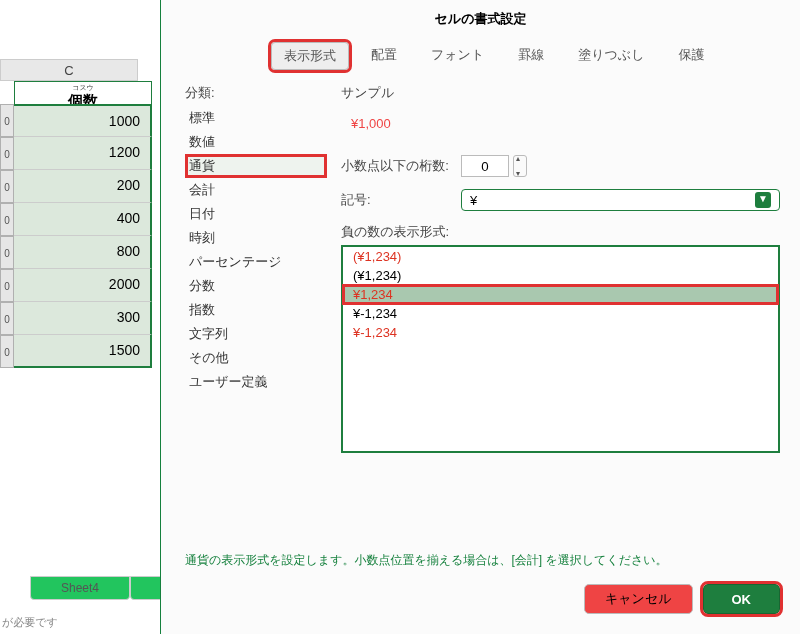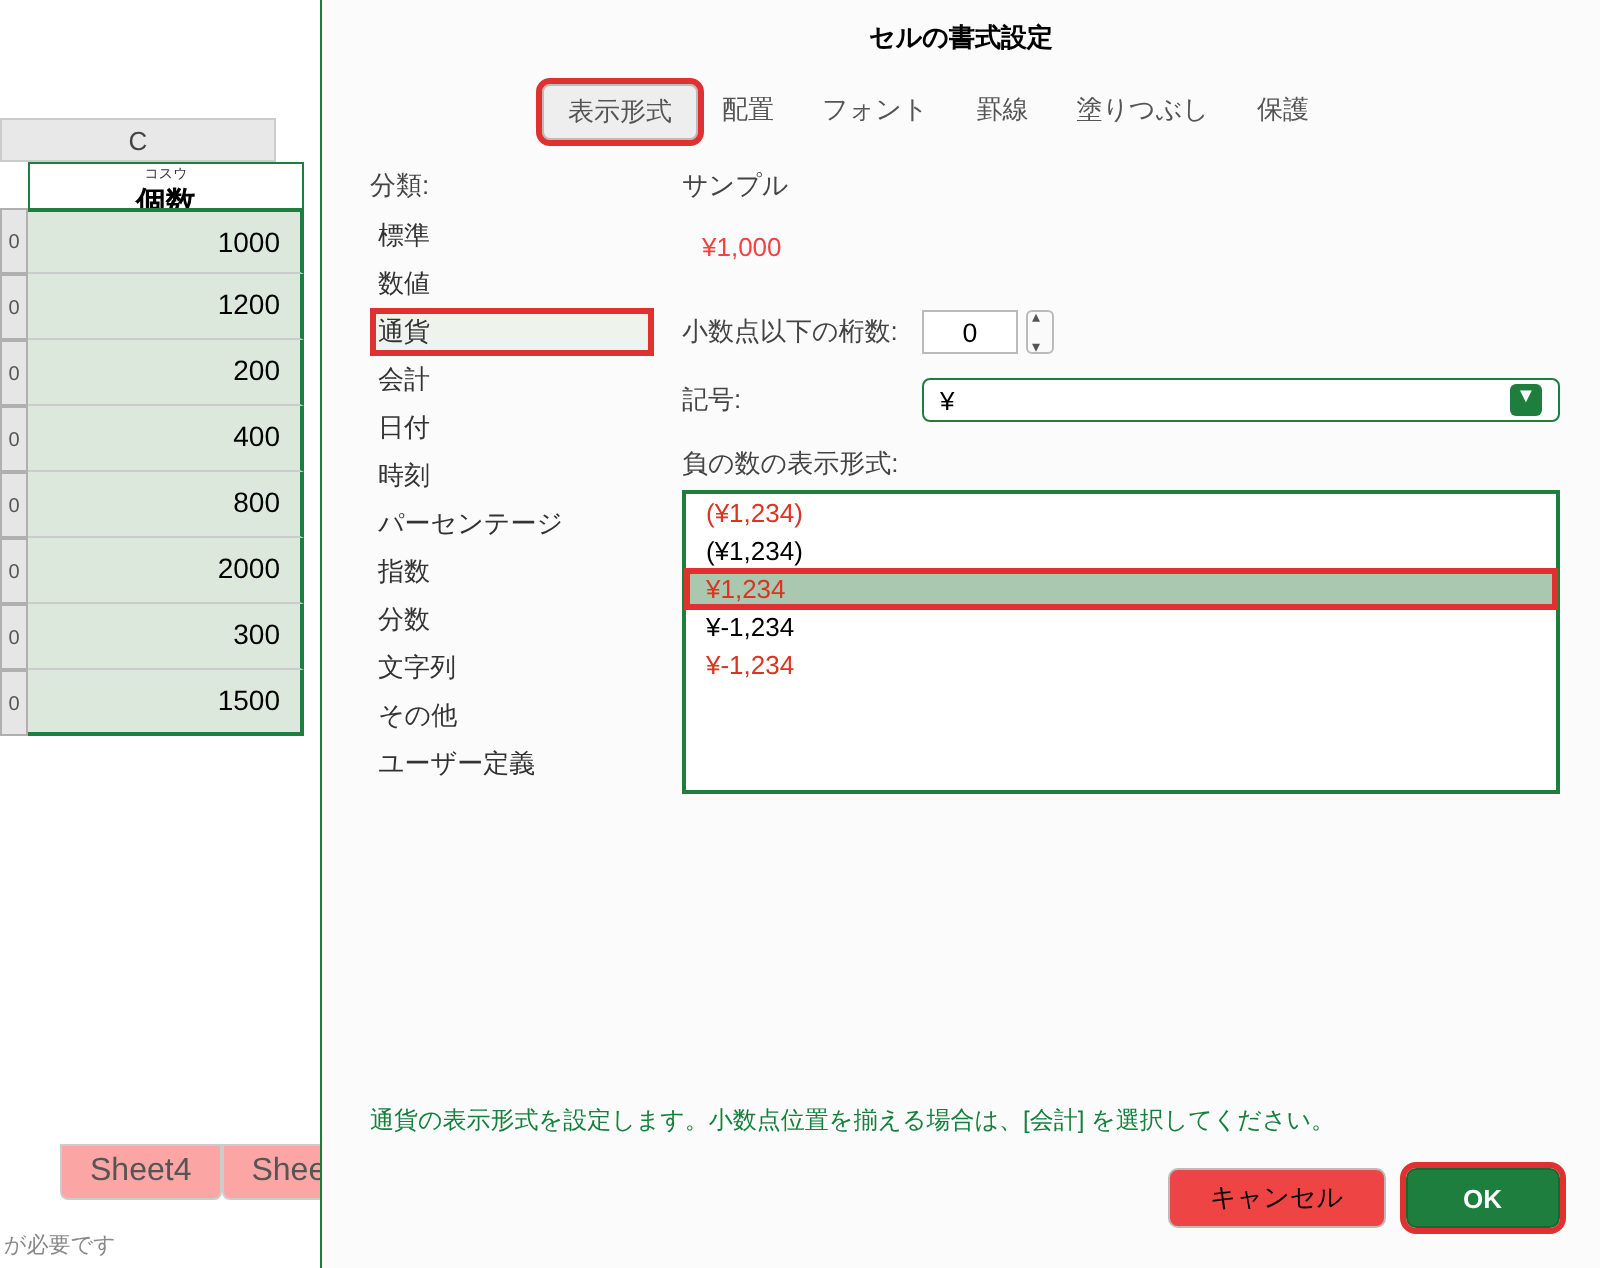--- a/index.html
+++ b/index.html
@@ -10,28 +10,28 @@
     .col-header { position: absolute; left: 14; top: 59px; width: 138px; height: 22px; background: #e8e8e8; border: 1px solid #ccc; text-align: center; line-height: 22px; color: #444; }
     .hdr-cell { position: absolute; left: 14px; top: 81px; width: 138px; height: 24px; border: 1px solid #1e7e3e; background: #fff; text-align: center; font-weight: bold; padding-top: 2px; font-size: 15px; }
     .hdr-ruby { font-size: 7px; font-weight: normal; color: #333; line-height: 8px; display: block; }
     .data-cells { position: absolute; left: 0; top: 104px; }
     .data-row { display: flex; }
     .data-idx { width: 14px; height: 33px; border: 1px solid #b0b0b0; background: #e6e6e6; color: #555; font-size: 10px; line-height: 33px; text-align: center; }
     .data-val { width: 138px; height: 33px; border-right: 2px solid #1e7e3e; border-bottom: 1px solid #ccc; background: #dce8dc; text-align: right; padding: 7px 10px 0 0; font-size: 14px; }
     .data-cells .data-row:first-child .data-val { border-top: 2px solid #1e7e3e; text-align: right; }
     .data-cells .data-row:last-child .data-val { border-bottom: 2px solid #1e7e3e; }
     .sheet-tabs { position: absolute; left: 30px; bottom: 34px; display: flex; gap: 0; }
-    .sheet-tab { padding: 4px 14px; background: #fca5a5; border: 1px solid #ccc; border-radius: 0 0 4px 4px; font-size: 16px; color: #555; }
+    .sheet-tab { padding: 4px 30px; background: #22c55e; border: 1px solid #ccc; border-radius: 0 0 4px 4px; font-size: 12px; color: #555; }
     .footer-note { position: absolute; left: 2px; bottom: 4px; font-size: 11px; color: #888; }
     
     
     .dialog { position: absolute; left: 160px; top: 0; width: 640px; height: 634px; background: #fbfbfb; border-left: 1px solid #15803d; }
     .dlg-title { text-align: center; padding: 10px 0 14px; font-weight: bold; font-size: 13px; }
     
-    .tabs { display: flex; padding: 0 0 10px 110px; }
+    .tabs { display: flex; gap: 10px; padding: 0 0 10px 110px; }
     .tab { padding: 4px 12px; color: #555; border-radius: 4px; cursor: pointer; }
     .tab.active { background: #eee; border: 1px solid #bbb; position: relative; }
     .tab.active.hl { outline: 3px solid #e03131; }
     
     .body { display: flex; padding: 4px 20px 0 24px; height: 480px; }
     .left { width: 140px; }
     .left-label { margin-bottom: 4px; color: #444; }
     .category-list { }
     .cat-item { padding: 3px 4px; cursor: pointer; color: #333; }
     .cat-item.selected { background: #eef3ee; outline: 3px solid #e03131; outline-offset: -3px; width: 142px; }
@@ -42,21 +42,21 @@
     .row { display: flex; align-items: center; margin-bottom: 12px; }
     .row-label { width: 120px; color: #444; }
     .decimal-input { width: 48px; height: 22px; border: 1px solid #bbb; text-align: center; background: #fff; }
     .stepper { width: 14px; height: 22px; margin-left: 4px; border: 1px solid #bbb; border-radius: 3px; background: #fafafa; position: relative; }
     .stepper::before { content: "▴"; position: absolute; top: -2px; left: 2px; font-size: 8px; color: #555; }
     .stepper::after { content: "▾"; position: absolute; bottom: -2px; left: 2px; font-size: 8px; color: #555; }
     .symbol-select { flex: 1; height: 22px; border: 1px solid #1e7e3e; border-radius: 4px; background: #fff; padding: 0 8px; display: flex; align-items: center; justify-content: space-between; }
     .symbol-arrow { width: 16px; height: 16px; background: #1e7e3e; border-radius: 3px; color: #fff; text-align: center; line-height: 14px; font-size: 10px; }
     
     .neg-label { margin: 6px 0 4px; color: #444; }
-    .neg-list { border: 2px solid #1e7e3e; height: 152px; background: #fff; }
+    .neg-list { border: 2px solid #1e7e3e; height: 208px; background: #fff; }
     .neg-item { padding: 2px 10px; cursor: pointer; }
     .neg-item.red { color: #d32; }
     .neg-item.selected { background: #a9c8af; outline: 3px solid #e03131; outline-offset: -2px; }
     
     .hint { position: absolute; left: 24px; bottom: 65px; color: #15803d; font-size: 12px; margin-top: 36px; }
     
     .btns { position: absolute; right: 20px; bottom: 20px; display: flex; gap: 10px; }
     .btn { padding: 5px 20px; border: 1px solid #bbb; border-radius: 5px; background: #ef4444; cursor: pointer; font-size: 13px; }
     .btn.primary { background: #1e7e3e; color: #fff; border: 1px solid #186632; font-weight: bold; padding: 5px 28px; outline: 3px solid #e03131; }
   </style>
@@ -125,22 +125,22 @@
     <div class="left">
       <div class="left-label">分類:</div>
       <div class="category-list" id="cat-list">
           <div class="cat-item">標準</div>
           <div class="cat-item">数値</div>
           <div class="cat-item selected">通貨</div>
           <div class="cat-item">会計</div>
           <div class="cat-item">日付</div>
           <div class="cat-item">時刻</div>
           <div class="cat-item">パーセンテージ</div>
+          <div class="cat-item">分数</div>
           <div class="cat-item">指数</div>
-          <div class="cat-item">分数</div>
           <div class="cat-item">文字列</div>
           <div class="cat-item">その他</div>
           <div class="cat-item">ユーザー定義</div>
         </div>
     </div>
     <div class="right">
       <div class="sample-label">サンプル</div>
       <div class="sample-val">¥1,000</div>
 
       <div class="row">

